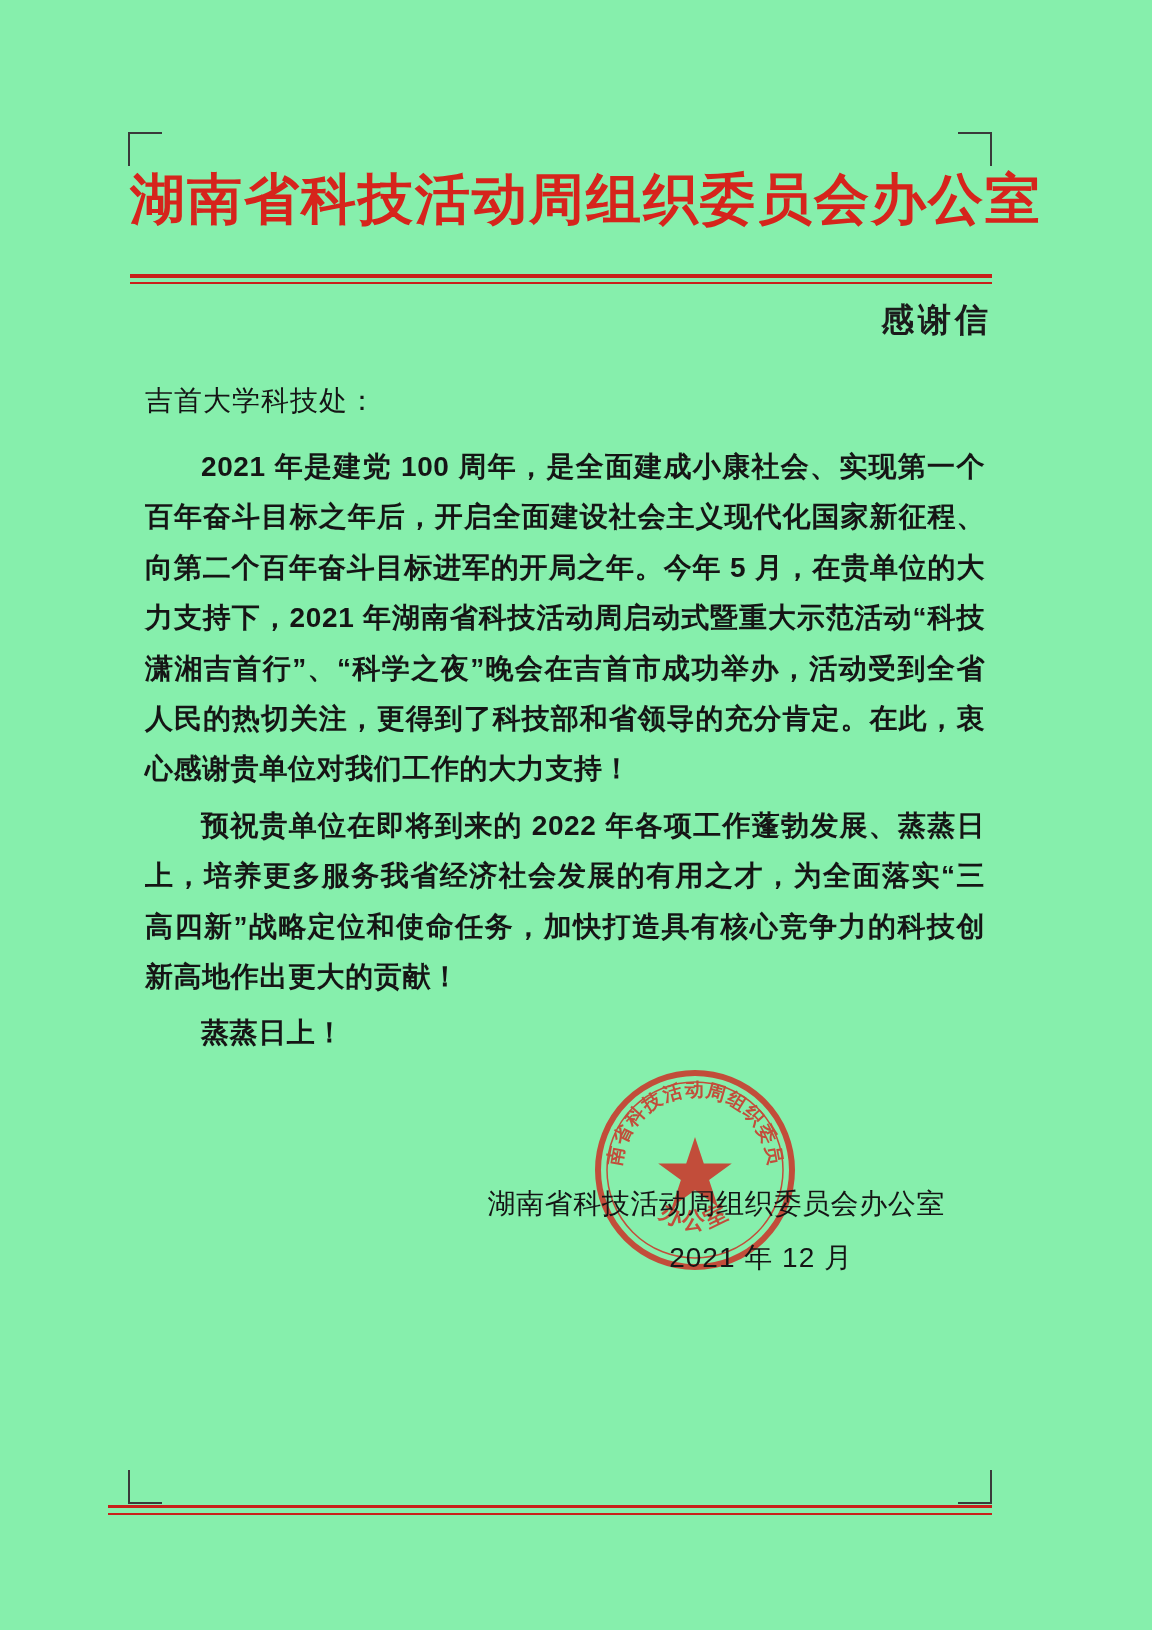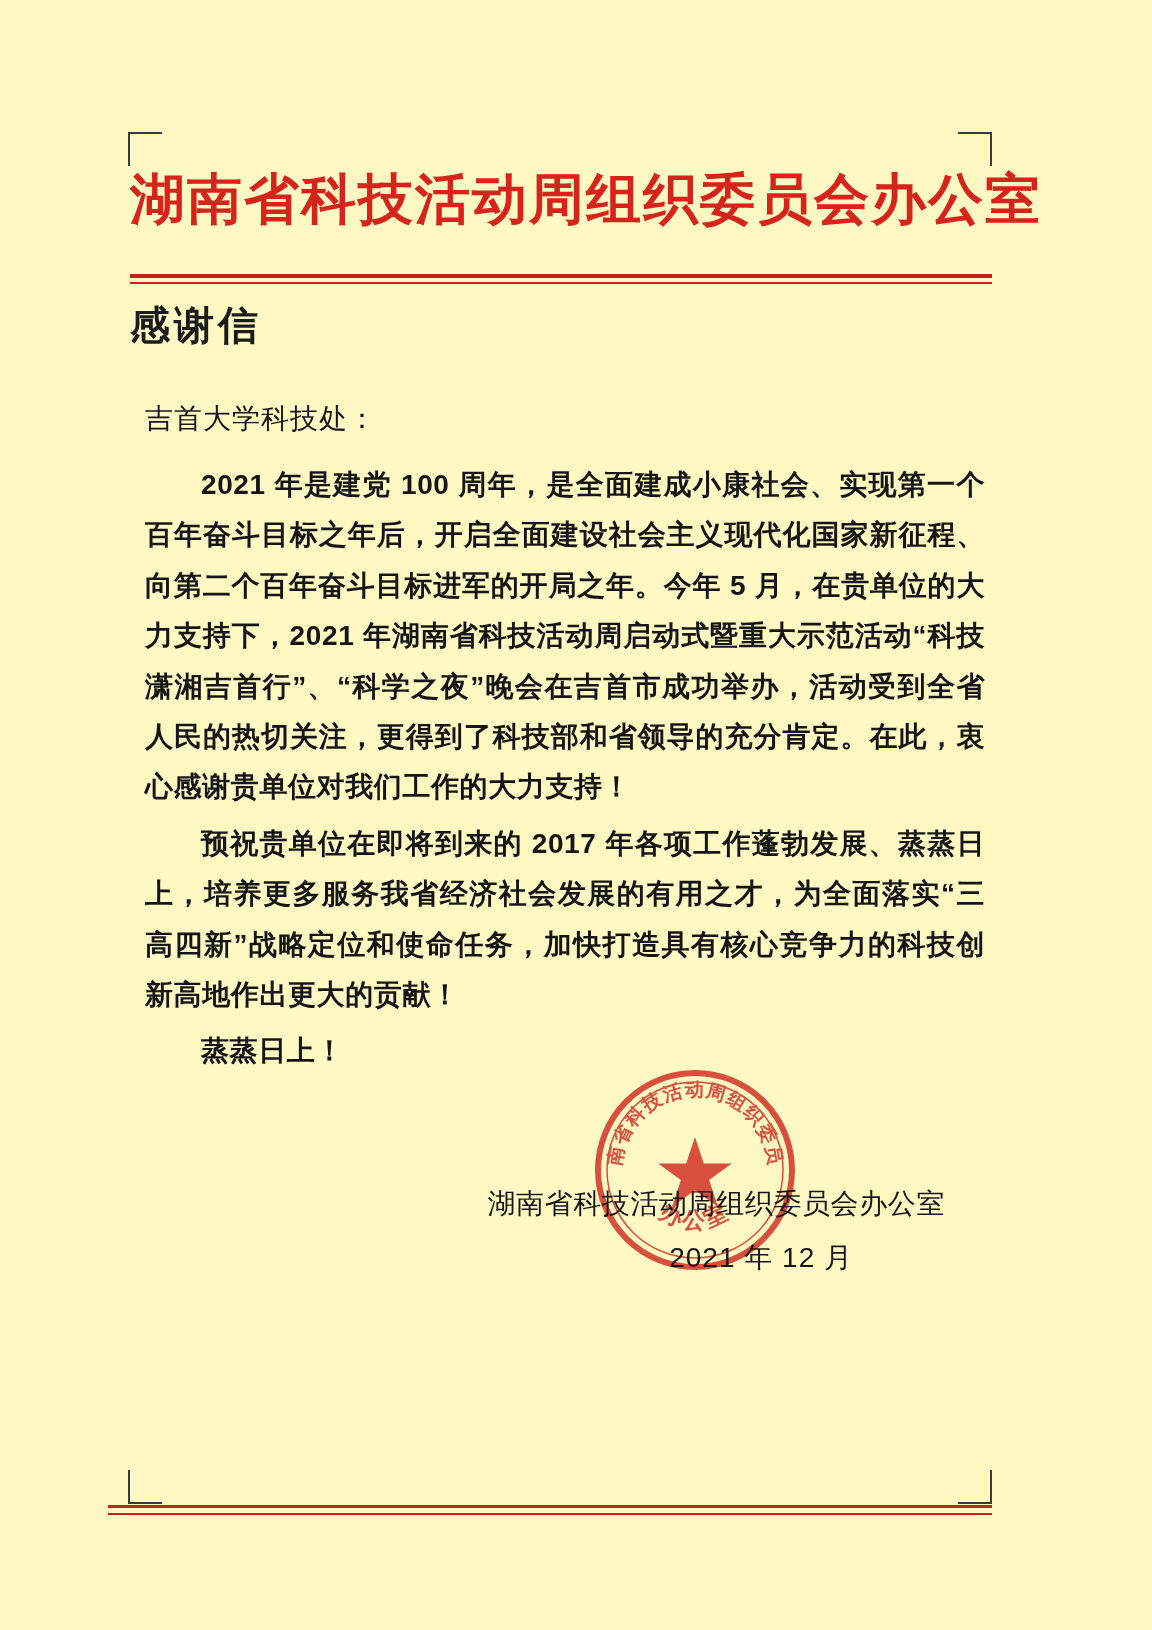--- a/index.html
+++ b/index.html
@@ -12,21 +12,21 @@
     height: 1630px;
     font-family: "Liberation Sans", sans-serif;
     color: #1a1a1a;
     position: relative;
     overflow: hidden;
   }
 
   .page {
     position: absolute;
     inset: 0;
-    background: #fef9c3;
+    background: #86efac;
   }
 
   
   .crop {
     position: absolute;
     width: 34px;
     height: 34px;
   }
   .crop::before, .crop::after {
     content: "";
@@ -82,33 +82,33 @@
     height: 2px;
     background: #c8201a;
   }
 
   
   .doc-title {
     position: absolute;
     left: 130px;
     top: 298px;
     width: 862px;
-    text-align: left;
+    text-align: right;
     font-family: "DejaVu Sans", "Liberation Sans", sans-serif;
     font-weight: bold;
-    font-size: 40px;
+    font-size: 33px;
     letter-spacing: 4px;
     color: #1b1b1b;
   }
 
   
   .body-wrap {
     position: absolute;
     left: 145px;
-    top: 400px;
+    top: 382px;
     width: 840px;
   }
   .salutation {
     font-size: 28px;
     letter-spacing: 1px;
     margin-bottom: 22px;
     color: #151515;
   }
   p.para {
     font-size: 28px;
@@ -189,21 +189,21 @@
     <div class="rule-thin"></div>
   </div>
 
   <div class="doc-title">感谢信</div>
 
   <div class="body-wrap">
     <div class="salutation">吉首大学科技处：</div>
 
     <p class="para">2021 年是建党 100 周年，是全面建成小康社会、实现第一个百年奋斗目标之年后，开启全面建设社会主义现代化国家新征程、向第二个百年奋斗目标进军的开局之年。今年 5 月，在贵单位的大力支持下，2021 年湖南省科技活动周启动式暨重大示范活动“科技潇湘吉首行”、“科学之夜”晚会在吉首市成功举办，活动受到全省人民的热切关注，更得到了科技部和省领导的充分肯定。在此，衷心感谢贵单位对我们工作的大力支持！</p>
 
-    <p class="para">预祝贵单位在即将到来的 2017 年各项工作蓬勃发展、蒸蒸日上，培养更多服务我省经济社会发展的有用之才，为全面落实“三高四新”战略定位和使命任务，加快打造具有核心竞争力的科技创新高地作出更大的贡献！</p>
+    <p class="para">预祝贵单位在即将到来的 2022 年各项工作蓬勃发展、蒸蒸日上，培养更多服务我省经济社会发展的有用之才，为全面落实“三高四新”战略定位和使命任务，加快打造具有核心竞争力的科技创新高地作出更大的贡献！</p>
 
     <p class="para">蒸蒸日上！</p>
   </div>
 
   <svg class="seal" viewBox="0 0 210 210">
     <circle cx="105" cy="105" r="97" fill="none" stroke="#d02a22" stroke-width="6"></circle>
     <circle cx="105" cy="105" r="88" fill="none" stroke="#d02a22" stroke-width="1.5"></circle>
     <path id="sealArc" d="M 105,105 m -74,0 a 74,74 0 1 1 148,0" fill="none"></path>
     <path id="sealArcBottom" d="M 105,105 m -44,38 a 58,58 0 0 0 88,0" fill="none"></path>
     <text fill="#d02a22" font-size="19" font-family="DejaVu Sans, sans-serif" font-weight="bold" letter-spacing="1.5">

